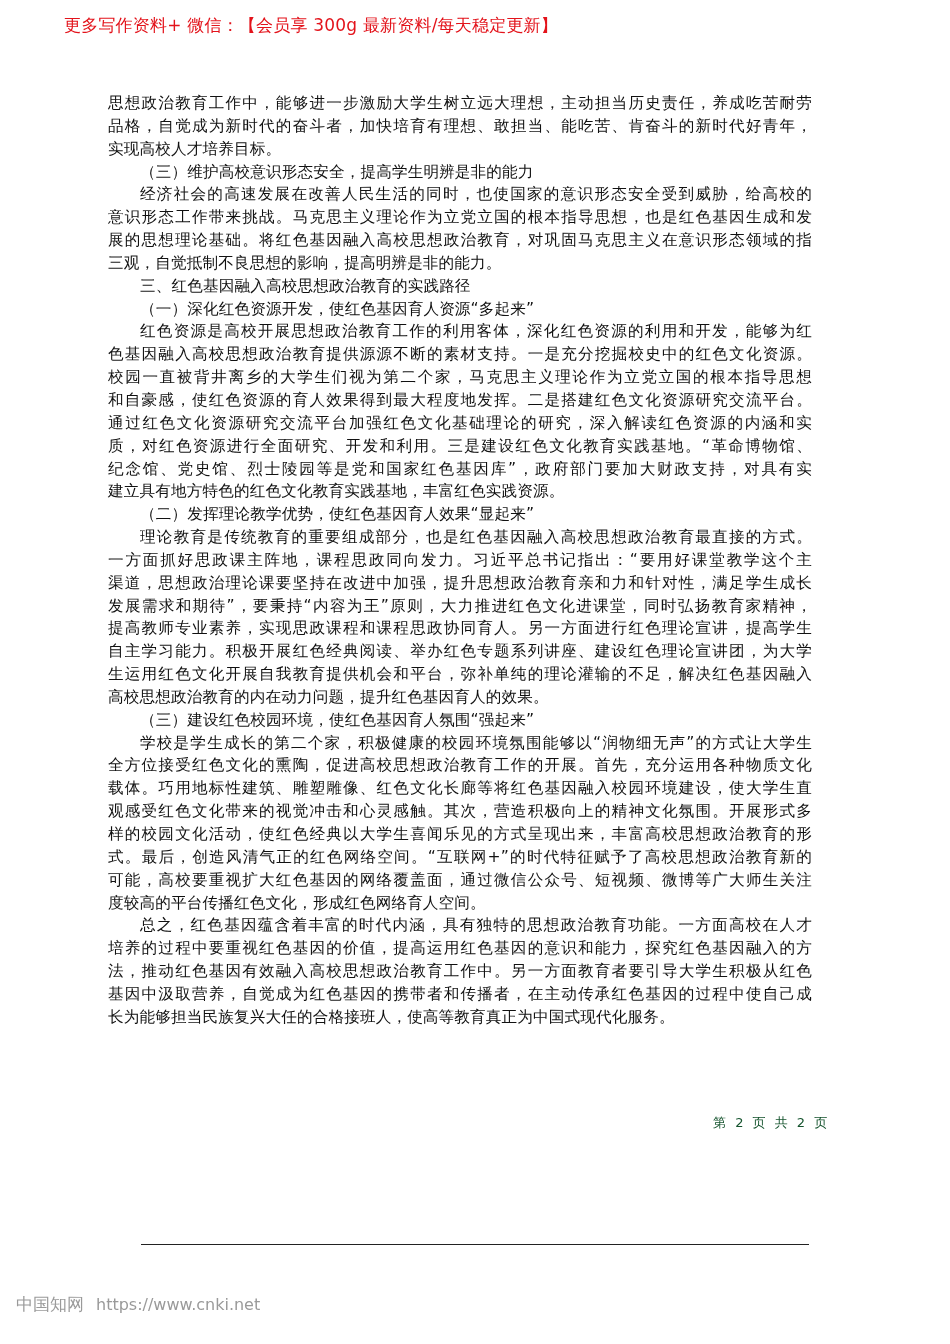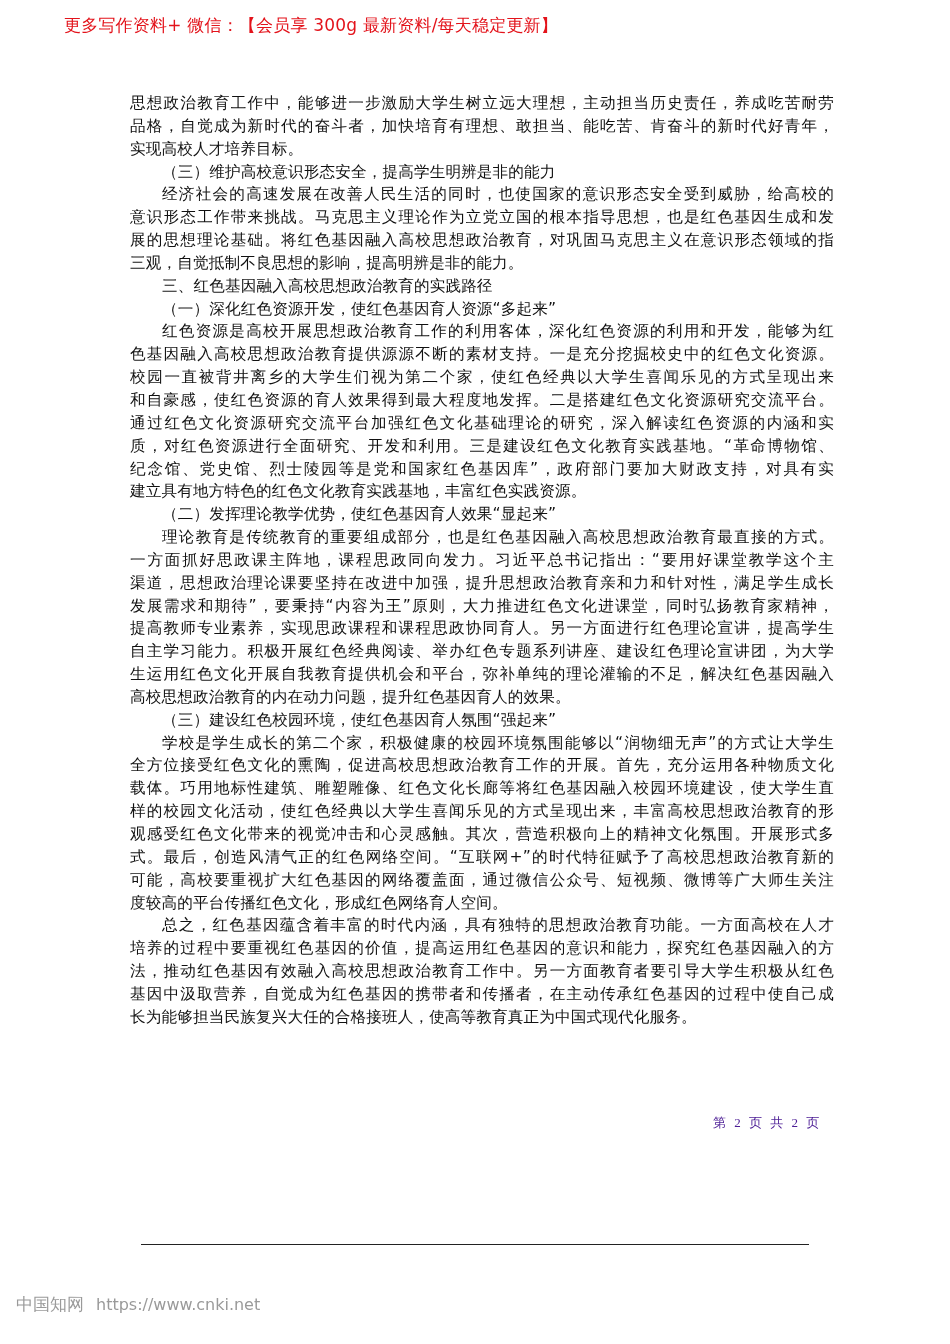--- a/index.html
+++ b/index.html
@@ -1,26 +1,26 @@
 <!DOCTYPE html>
 <html><head>
 <meta charset="utf-8">
 <style>
   html, body { margin: 0; padding: 0; background: #ffffff; }
   body { width: 950px; height: 1344px; position: relative; overflow: hidden;
          font-family: "DejaVu Sans", "Liberation Sans", sans-serif; color: #111; }
   .promo { position: absolute; left: 64px; top: 14px; font-size: 17px; color: #e3131b;
            white-space: nowrap; letter-spacing: 0.2px; }
-  .body { position: absolute; left: 130px; top: 92px; width: 704px; }
+  .body { position: absolute; left: 108px; top: 92px; width: 704px; }
   .line { height: 22.85px; line-height: 22.85px; font-size: 15.6px; white-space: nowrap;
           text-align: justify; text-align-last: justify; letter-spacing: 0.15px; }
   .line.last { text-align-last: left; }
   .line.indent { padding-left: 32px; }
-  .pager { position: absolute; left: 713px; top: 1114px; font-size: 13px; color: #4c1d95;
-           word-spacing: 3px; letter-spacing: 1px; white-space: nowrap; font-family: Liberation Serif, serif; }
+  .pager { position: absolute; left: 713px; top: 1114px; font-size: 13px; color: #14532d;
+           word-spacing: 3px; letter-spacing: 1px; white-space: nowrap; }
   .rule { position: absolute; left: 141px; top: 1244px; width: 668px; height: 1px;
           background: #222; }
   .watermark { position: absolute; left: 16px; top: 1293px; font-size: 17px; color: #9a9a9a;
                white-space: nowrap; }
   .watermark .url { margin-left: 12px; font-size: 16px; text-align: right; }
 </style>
 </head>
 <body>
 
 <div class="promo">更多写作资料+ 微信：【会员享 300g 最新资料/每天稳定更新】</div>
@@ -31,41 +31,41 @@
     <div class="line last">实现高校人才培养目标。</div>
     <div class="line indent last">（三）维护高校意识形态安全，提高学生明辨是非的能力</div>
     <div class="line indent">经济社会的高速发展在改善人民生活的同时，也使国家的意识形态安全受到威胁，给高校的</div>
     <div class="line">意识形态工作带来挑战。马克思主义理论作为立党立国的根本指导思想，也是红色基因生成和发</div>
     <div class="line">展的思想理论基础。将红色基因融入高校思想政治教育，对巩固马克思主义在意识形态领域的指</div>
     <div class="line last">三观，自觉抵制不良思想的影响，提高明辨是非的能力。</div>
     <div class="line indent last">三、红色基因融入高校思想政治教育的实践路径</div>
     <div class="line indent last">（一）深化红色资源开发，使红色基因育人资源“多起来”</div>
     <div class="line indent">红色资源是高校开展思想政治教育工作的利用客体，深化红色资源的利用和开发，能够为红</div>
     <div class="line">色基因融入高校思想政治教育提供源源不断的素材支持。一是充分挖掘校史中的红色文化资源。</div>
-    <div class="line">校园一直被背井离乡的大学生们视为第二个家，使红色经典以大学生喜闻乐见的方式呈现出来</div>
+    <div class="line">校园一直被背井离乡的大学生们视为第二个家，马克思主义理论作为立党立国的根本指导思想</div>
     <div class="line">和自豪感，使红色资源的育人效果得到最大程度地发挥。二是搭建红色文化资源研究交流平台。</div>
     <div class="line">通过红色文化资源研究交流平台加强红色文化基础理论的研究，深入解读红色资源的内涵和实</div>
     <div class="line">质，对红色资源进行全面研究、开发和利用。三是建设红色文化教育实践基地。“革命博物馆、</div>
     <div class="line">纪念馆、党史馆、烈士陵园等是党和国家红色基因库”，政府部门要加大财政支持，对具有实</div>
     <div class="line last">建立具有地方特色的红色文化教育实践基地，丰富红色实践资源。</div>
     <div class="line indent last">（二）发挥理论教学优势，使红色基因育人效果“显起来”</div>
     <div class="line indent">理论教育是传统教育的重要组成部分，也是红色基因融入高校思想政治教育最直接的方式。</div>
     <div class="line">一方面抓好思政课主阵地，课程思政同向发力。习近平总书记指出：“要用好课堂教学这个主</div>
     <div class="line">渠道，思想政治理论课要坚持在改进中加强，提升思想政治教育亲和力和针对性，满足学生成长</div>
     <div class="line">发展需求和期待”，要秉持“内容为王”原则，大力推进红色文化进课堂，同时弘扬教育家精神，</div>
     <div class="line">提高教师专业素养，实现思政课程和课程思政协同育人。另一方面进行红色理论宣讲，提高学生</div>
     <div class="line">自主学习能力。积极开展红色经典阅读、举办红色专题系列讲座、建设红色理论宣讲团，为大学</div>
     <div class="line">生运用红色文化开展自我教育提供机会和平台，弥补单纯的理论灌输的不足，解决红色基因融入</div>
     <div class="line last">高校思想政治教育的内在动力问题，提升红色基因育人的效果。</div>
     <div class="line indent last">（三）建设红色校园环境，使红色基因育人氛围“强起来”</div>
     <div class="line indent">学校是学生成长的第二个家，积极健康的校园环境氛围能够以“润物细无声”的方式让大学生</div>
     <div class="line">全方位接受红色文化的熏陶，促进高校思想政治教育工作的开展。首先，充分运用各种物质文化</div>
     <div class="line">载体。巧用地标性建筑、雕塑雕像、红色文化长廊等将红色基因融入校园环境建设，使大学生直</div>
+    <div class="line">观感受红色文化带来的视觉冲击和心灵感触。其次，营造积极向上的精神文化氛围。开展形式多</div>
     <div class="line">样的校园文化活动，使红色经典以大学生喜闻乐见的方式呈现出来，丰富高校思想政治教育的形</div>
-    <div class="line">观感受红色文化带来的视觉冲击和心灵感触。其次，营造积极向上的精神文化氛围。开展形式多</div>
     <div class="line">式。最后，创造风清气正的红色网络空间。“互联网+”的时代特征赋予了高校思想政治教育新的</div>
     <div class="line">可能，高校要重视扩大红色基因的网络覆盖面，通过微信公众号、短视频、微博等广大师生关注</div>
     <div class="line last">度较高的平台传播红色文化，形成红色网络育人空间。</div>
     <div class="line indent">总之，红色基因蕴含着丰富的时代内涵，具有独特的思想政治教育功能。一方面高校在人才</div>
     <div class="line">培养的过程中要重视红色基因的价值，提高运用红色基因的意识和能力，探究红色基因融入的方</div>
     <div class="line">法，推动红色基因有效融入高校思想政治教育工作中。另一方面教育者要引导大学生积极从红色</div>
     <div class="line">基因中汲取营养，自觉成为红色基因的携带者和传播者，在主动传承红色基因的过程中使自己成</div>
     <div class="line last">长为能够担当民族复兴大任的合格接班人，使高等教育真正为中国式现代化服务。</div>
   </div>
 

